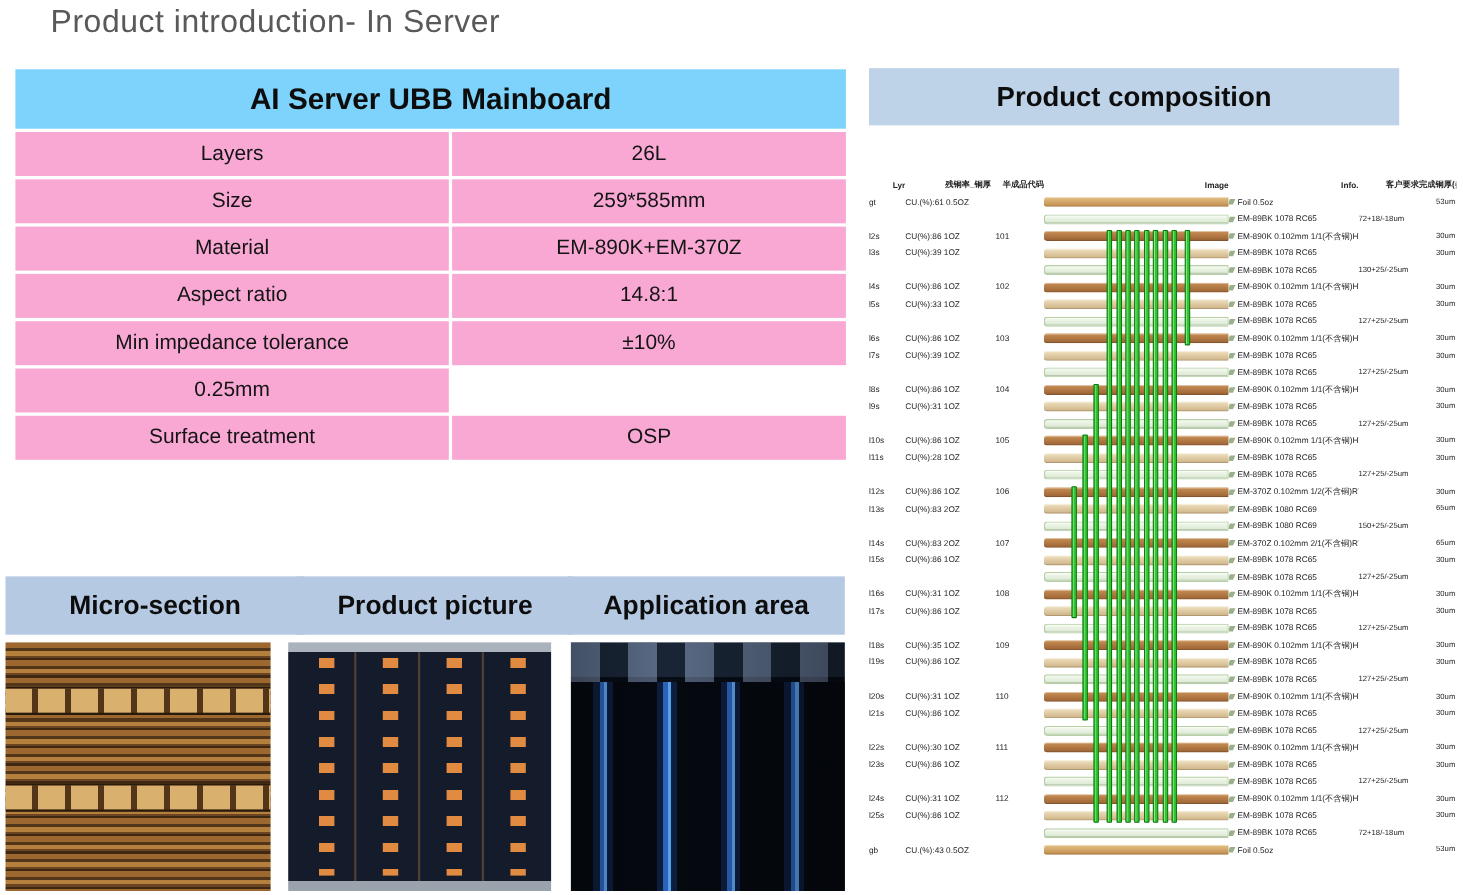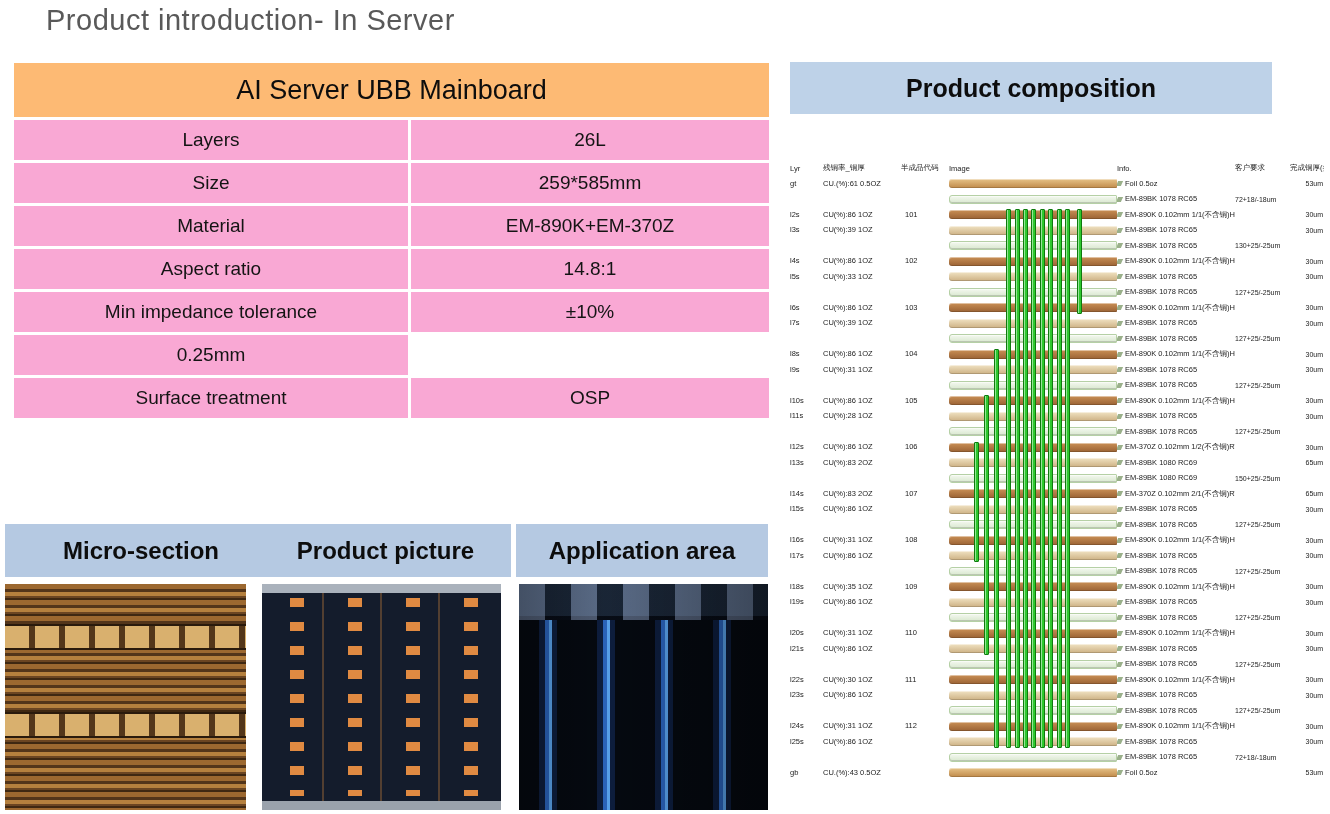--- a/index.html
+++ b/index.html
@@ -4,31 +4,31 @@
 <style>
   * { margin:0; padding:0; box-sizing:border-box; }
   html,body { background:#fff; }
   body { font-family:"Liberation Sans","DejaVu Sans",sans-serif; color:#111; }
   .slide { position:relative; width:1330px; height:814px; background:#fff; overflow:hidden; }
 
   .page-title { position:absolute; left:46px; top:4px; font-size:29px; color:#595959; letter-spacing:.5px; }
 
   
   .spec { position:absolute; left:14px; top:63px; width:755px; }
-  .spec-title { background:#fdba74; height:54px; display:flex; align-items:center; justify-content:center;
-                font-size:27px; font-weight:normal; color:#0d0d0d; margin-bottom:3px; }
+  .spec-title { background:#7dd3fc; height:54px; display:flex; align-items:center; justify-content:center;
+                font-size:27px; font-weight:bold; color:#0d0d0d; margin-bottom:3px; }
   .spec-row { display:grid; grid-template-columns:394px 1fr; gap:3px; margin-bottom:3px; }
   .spec-row .cell { background:#f9a8d4; height:40px; display:flex; align-items:center; justify-content:center;
                     font-size:19px; color:#141414; }
 
   
   .panel-h { position:absolute; top:524px; height:53px; background:#b5c9e2; display:flex; align-items:center;
              justify-content:center; font-size:24px; font-weight:600; color:#0d0d0d; }
   #ph1 { left:5px;   width:272px;text-align:center; }
-  #ph2 { left:260px; width:251px; }
+  #ph2 { left:270px; width:251px; }
   #ph3 { left:516px; width:252px; }
 
   .thumb { position:absolute; top:584px; height:226px; overflow:hidden; }
   #img1 { left:5px; width:241px;
           background: repeating-linear-gradient(180deg,
             #9c6830 0 5px, #53351a 5px 8px, #b5803e 8px 12px, #6b4522 12px 14px, #3f2812 14px 16px); }
   #img1 .band { position:absolute; left:0; right:0; height:26px; border-top:2px solid #2a1a0c; border-bottom:2px solid #2a1a0c;
           background: repeating-linear-gradient(90deg, #d9b06e 0 24px, #53361a 24px 30px); }
   #img1 .b1 { top:40px; } #img1 .b2 { top:128px; }
 
@@ -45,21 +45,21 @@
           background: repeating-linear-gradient(90deg,
             #050910 0 20px, #0d1d3d 20px 26px, #2a62b8 26px 30px, #58a0e8 30px 33px, #0d1d3d 33px 38px, #050910 38px 58px); }
   #img3 .shade { position:absolute; inset:0; background:linear-gradient(90deg, rgba(0,0,0,.25), rgba(0,0,0,0) 35%, rgba(0,0,0,.35)); }
 
   
   .comp-title { position:absolute; left:790px; top:62px; width:482px; height:52px; background:#bed2e8;
                 display:flex; align-items:center; justify-content:center; font-size:25px; font-weight:bold; color:#0d0d0d; }
 
   .stackup { position:absolute; left:790px; top:160px; width:534px; font-size:7.5px; color:#222; }
   .stackup-header { display:grid; grid-template-columns:33px 78px 48px 168px 118px 55px 34px; height:16px;
-                    font-weight:normal; align-items:center; }
+                    font-weight:bold; align-items:center;text-align:right; }
   .stackup-header .sh { white-space:nowrap; overflow:hidden; }
   .stackup-rows { position:relative; height:604px; }
   .srow { display:grid; grid-template-columns:33px 78px 48px 168px 118px 55px 34px; height:15.5px; align-items:center; }
   .srow > div { white-space:nowrap; overflow:hidden; line-height:1.05; }
   .scode { text-align:left; padding-left:4px; }
   .sinfo::before { content:""; display:inline-block; width:5px; height:5px; background:#9ab08a; margin-right:3px;
                    transform:skewX(-24deg); vertical-align:middle; }
   .sreq { font-size:7px; }
   .sthk { font-size:7px; text-align:right; padding-right:1px; }
 

